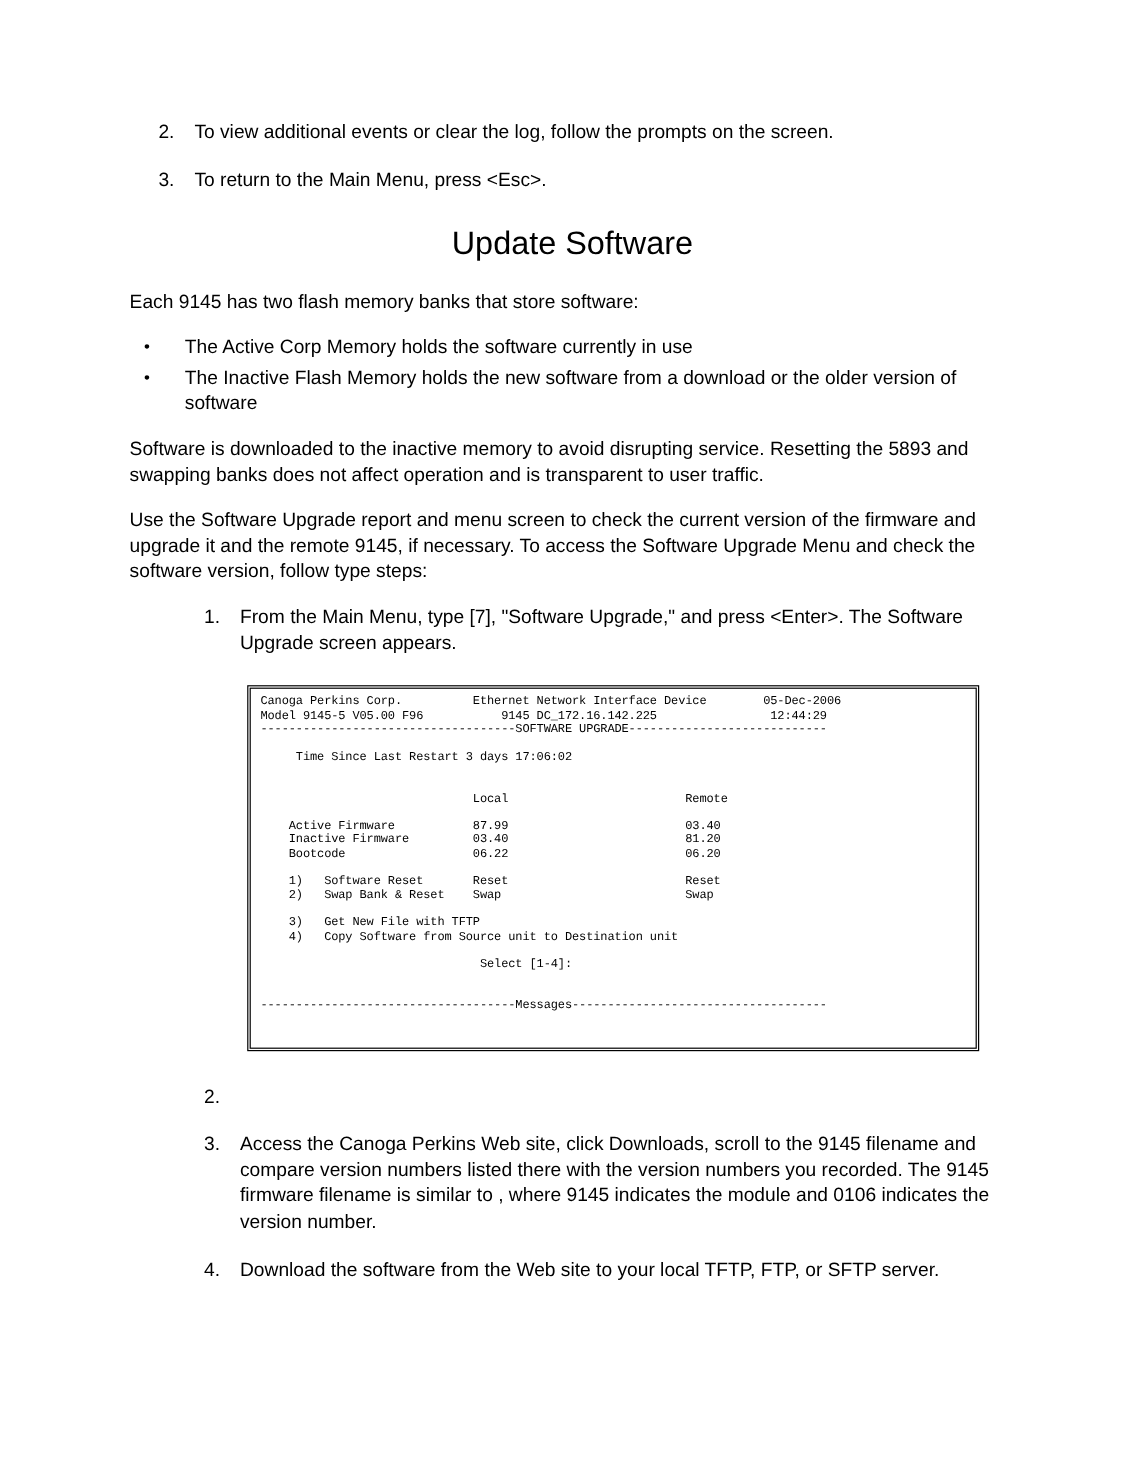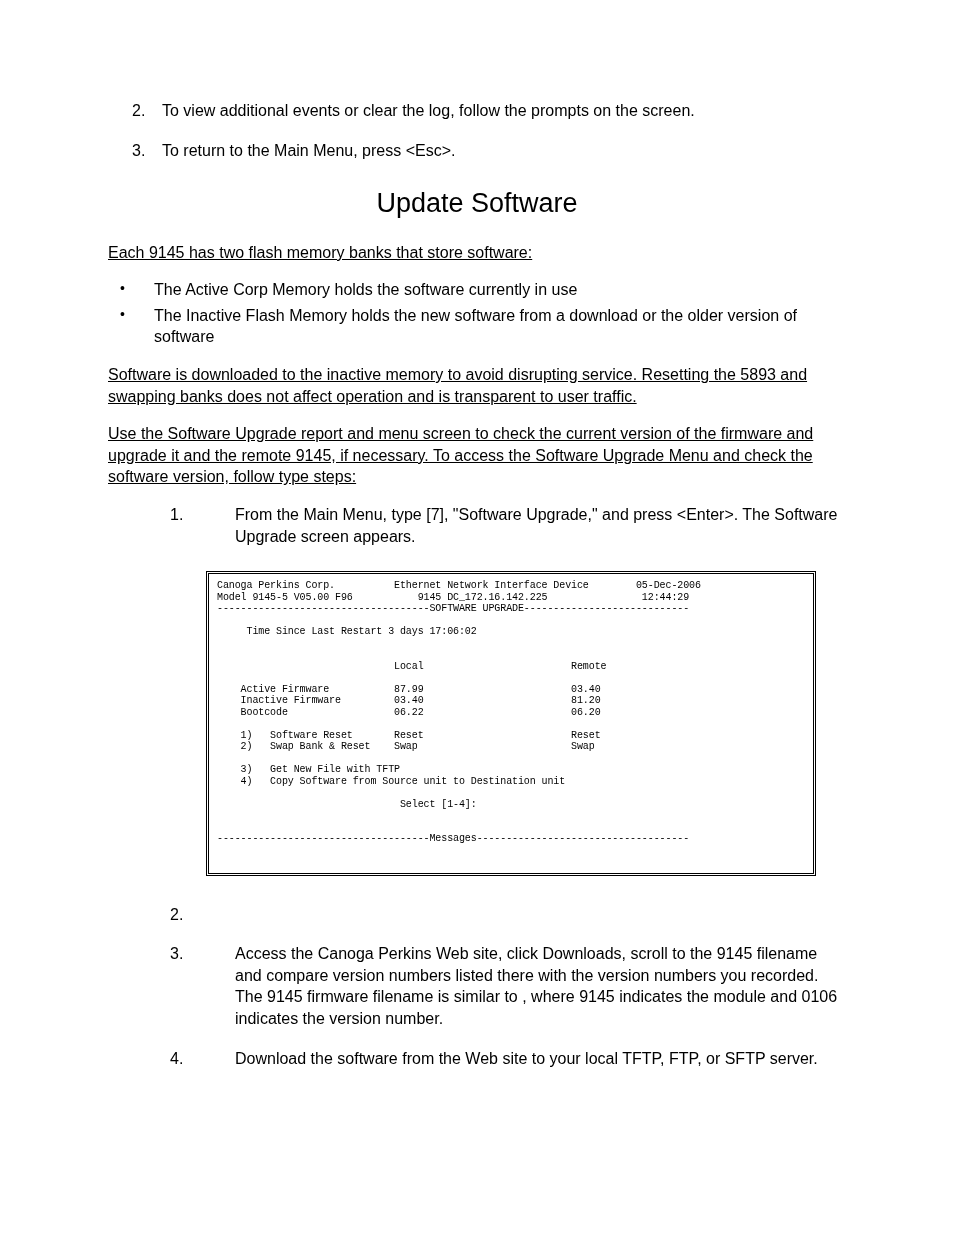--- a/index.html
+++ b/index.html
@@ -27,31 +27,29 @@
     }
     .num-list .body {
       flex: 1;
     }
     .num-list.indented .num {
       flex: 0 0 30px;
       padding-left: 62px;
     }
     .num-list.indented .body {
       flex: 1;
-      margin-left: 35px;
     }
     h2 {
       font-size: 27px;
       font-weight: normal;
       margin: 20px 0 20px 0;
       text-align: center;
     }
     p {
       margin: 4px 0 16px 0;
-      text-decoration: underline;
     }
     .bullet-list {
       margin: 0 0 16px 0;
       padding: 0;
     }
     .bullet-list > div {
       display: flex;
       margin-bottom: 4px;
     }
     .bullet-list .bull {

